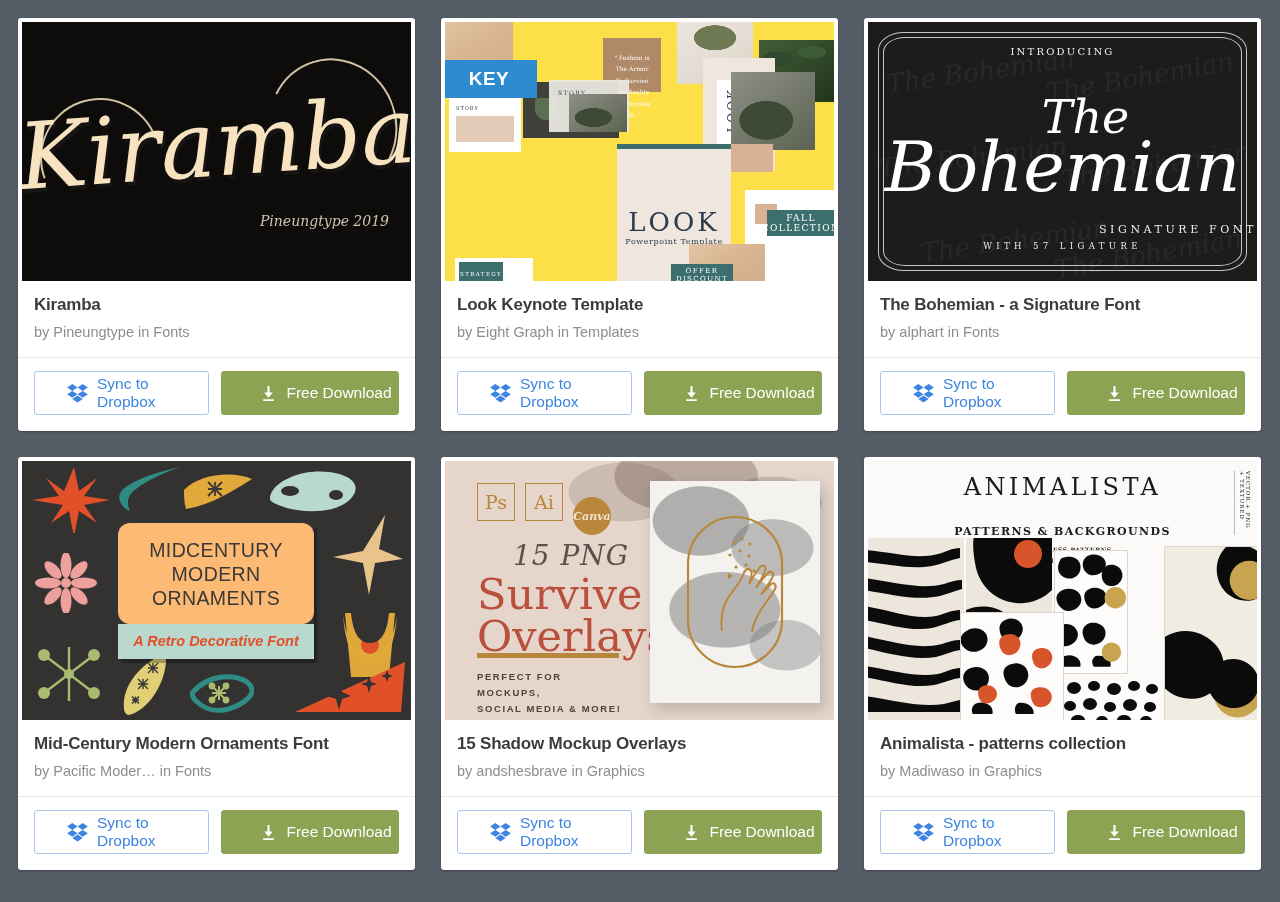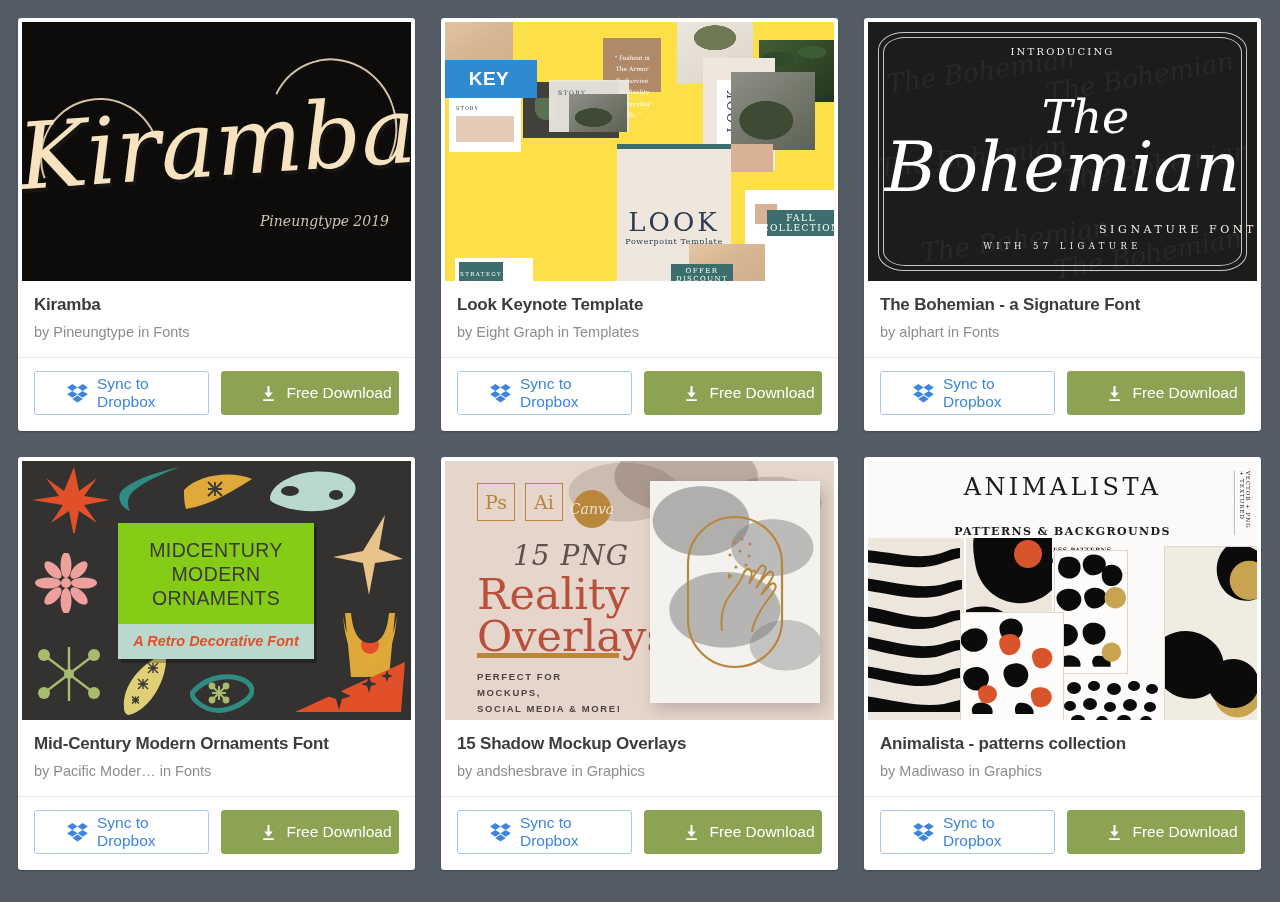--- a/index.html
+++ b/index.html
@@ -166,23 +166,24 @@
     pointer-events: none;
   }
 
   
   .t-mid { background: #333230; }
   .t-mid .plate {
     position: absolute; left: 96px; top: 62px; width: 196px;
     box-shadow: 3px 4px 0 rgba(0,0,0,.28);
   }
   .t-mid .plate .top {
-    background: #84cc16; color: #3b3a37; text-align: center;
+    background: #fdba74; color: #3b3a37; text-align: center;
     padding: 16px 6px 14px; font-size: 19.5px; line-height: 1.22;
     letter-spacing: .4px;
+    border-radius: 12px;
   }
   .t-mid .plate .bot {
     background: #b9d9cf; color: #e2502a; text-align: center;
     padding: 9px 4px 10px; font-size: 14.5px; font-weight: bold;
     font-style: italic;
   }
   .orn { position: absolute; }
 
   
   .t-sh { background: #e5d5cb; }
@@ -491,24 +492,24 @@
 
   <div class="card">
     <div class="thumb-wrap">
       <div class="thumb t-sh">
         <div style="position:absolute;inset:0;background:
              radial-gradient(ellipse 26% 20% at 62% 6%, rgba(90,70,60,.30) 0 70%, transparent 72%),
              radial-gradient(ellipse 18% 14% at 84% 16%, rgba(90,70,60,.22) 0 70%, transparent 72%),
              radial-gradient(ellipse 20% 16% at 46% 12%, rgba(90,70,60,.18) 0 70%, transparent 72%);"></div>
         <div class="badge" style="left:32px;top:22px;width:38px;height:38px;font-size:19px;">Ps</div>
         <div class="badge" style="left:80px;top:22px;width:38px;height:38px;font-size:19px;">Ai</div>
-        <div class="badge" style="left:128px;top:29px;width:38px;height:38px;border-radius:50%;background:#b8873b;border-color:#b8873b;color:#f0e2cf;font-size:14px;font-style:italic;">Canva</div>
+        <div class="badge" style="left:128px;top:36px;width:38px;height:38px;border-radius:50%;background:#b8873b;border-color:#b8873b;color:#f0e2cf;font-size:11px;font-style:italic;font-weight:bold;">Canva</div>
         <div class="png">15 PNG</div>
         <div class="head">
-          <div>Reality</div>
+          <div>Survive</div>
           <div>Overlays</div>
         </div>
         <div class="rule"></div>
         <div class="sub">
           <div>PERFECT FOR MOCKUPS,</div>
           <div>SOCIAL MEDIA &amp; MORE!</div>
         </div>
         <div class="poster">
           <div style="position:absolute;inset:0;background:
                radial-gradient(ellipse 40% 22% at 30% 18%, rgba(120,120,120,.55) 0 70%, transparent 72%),

